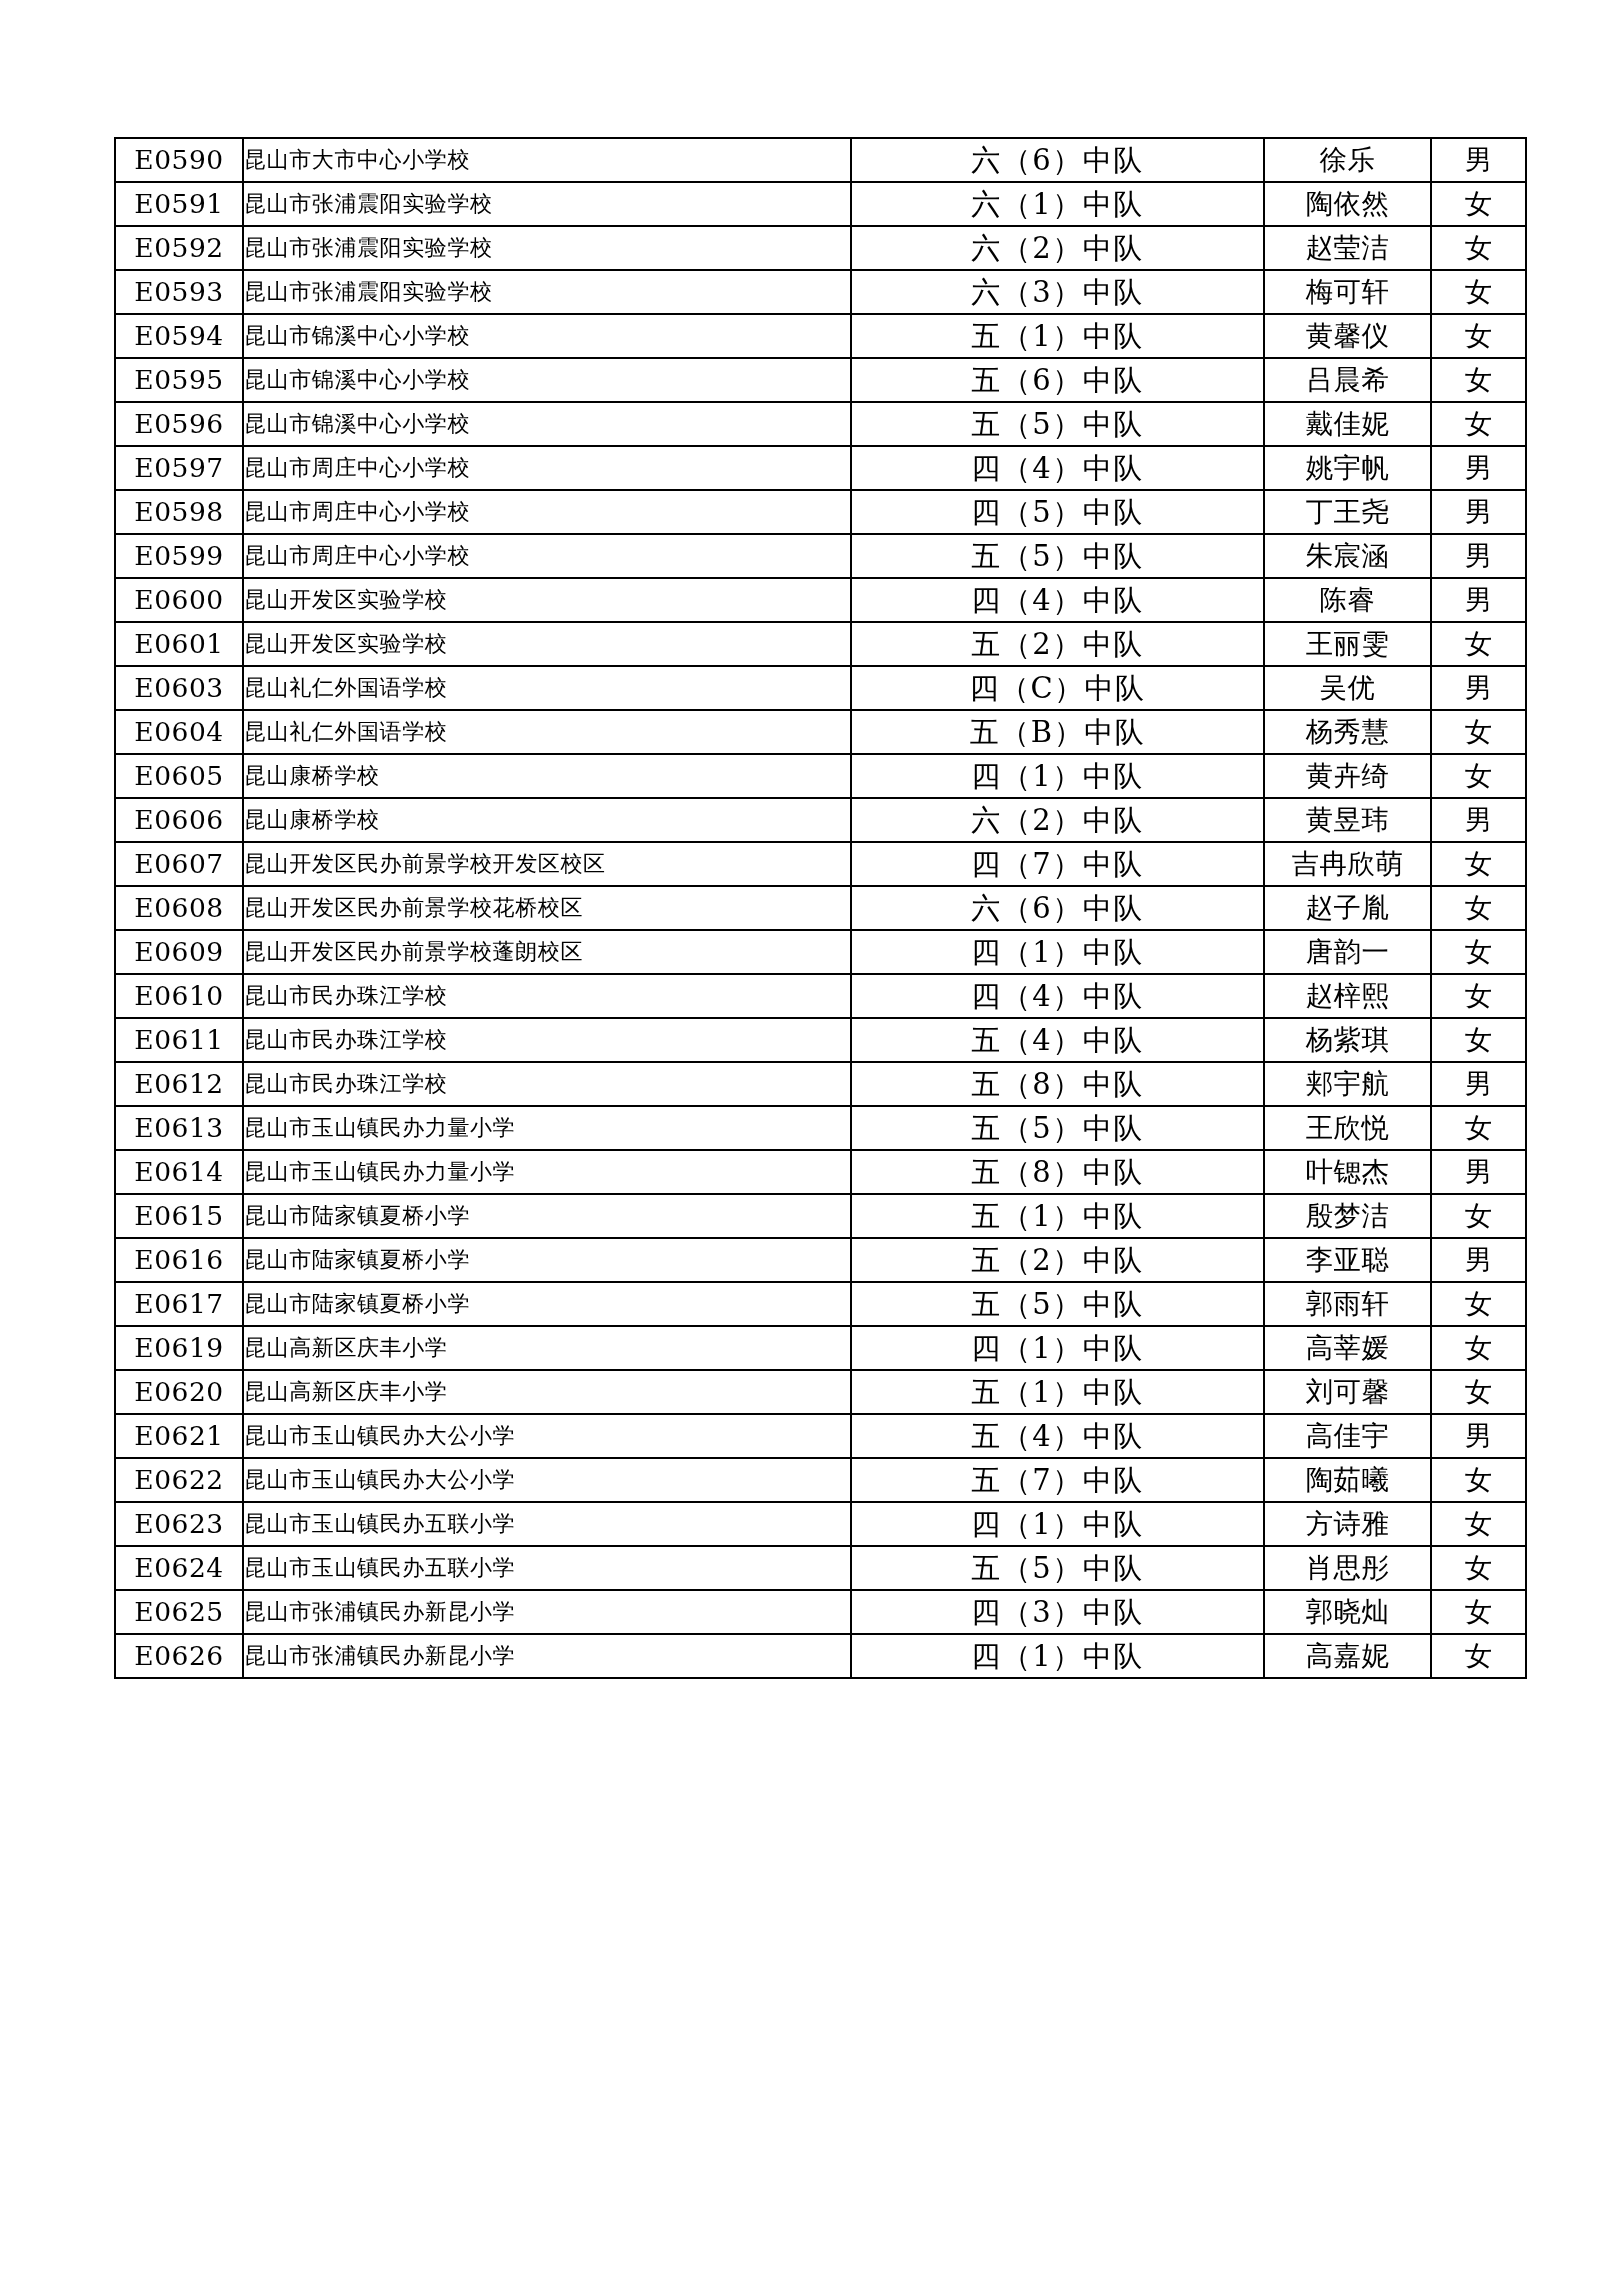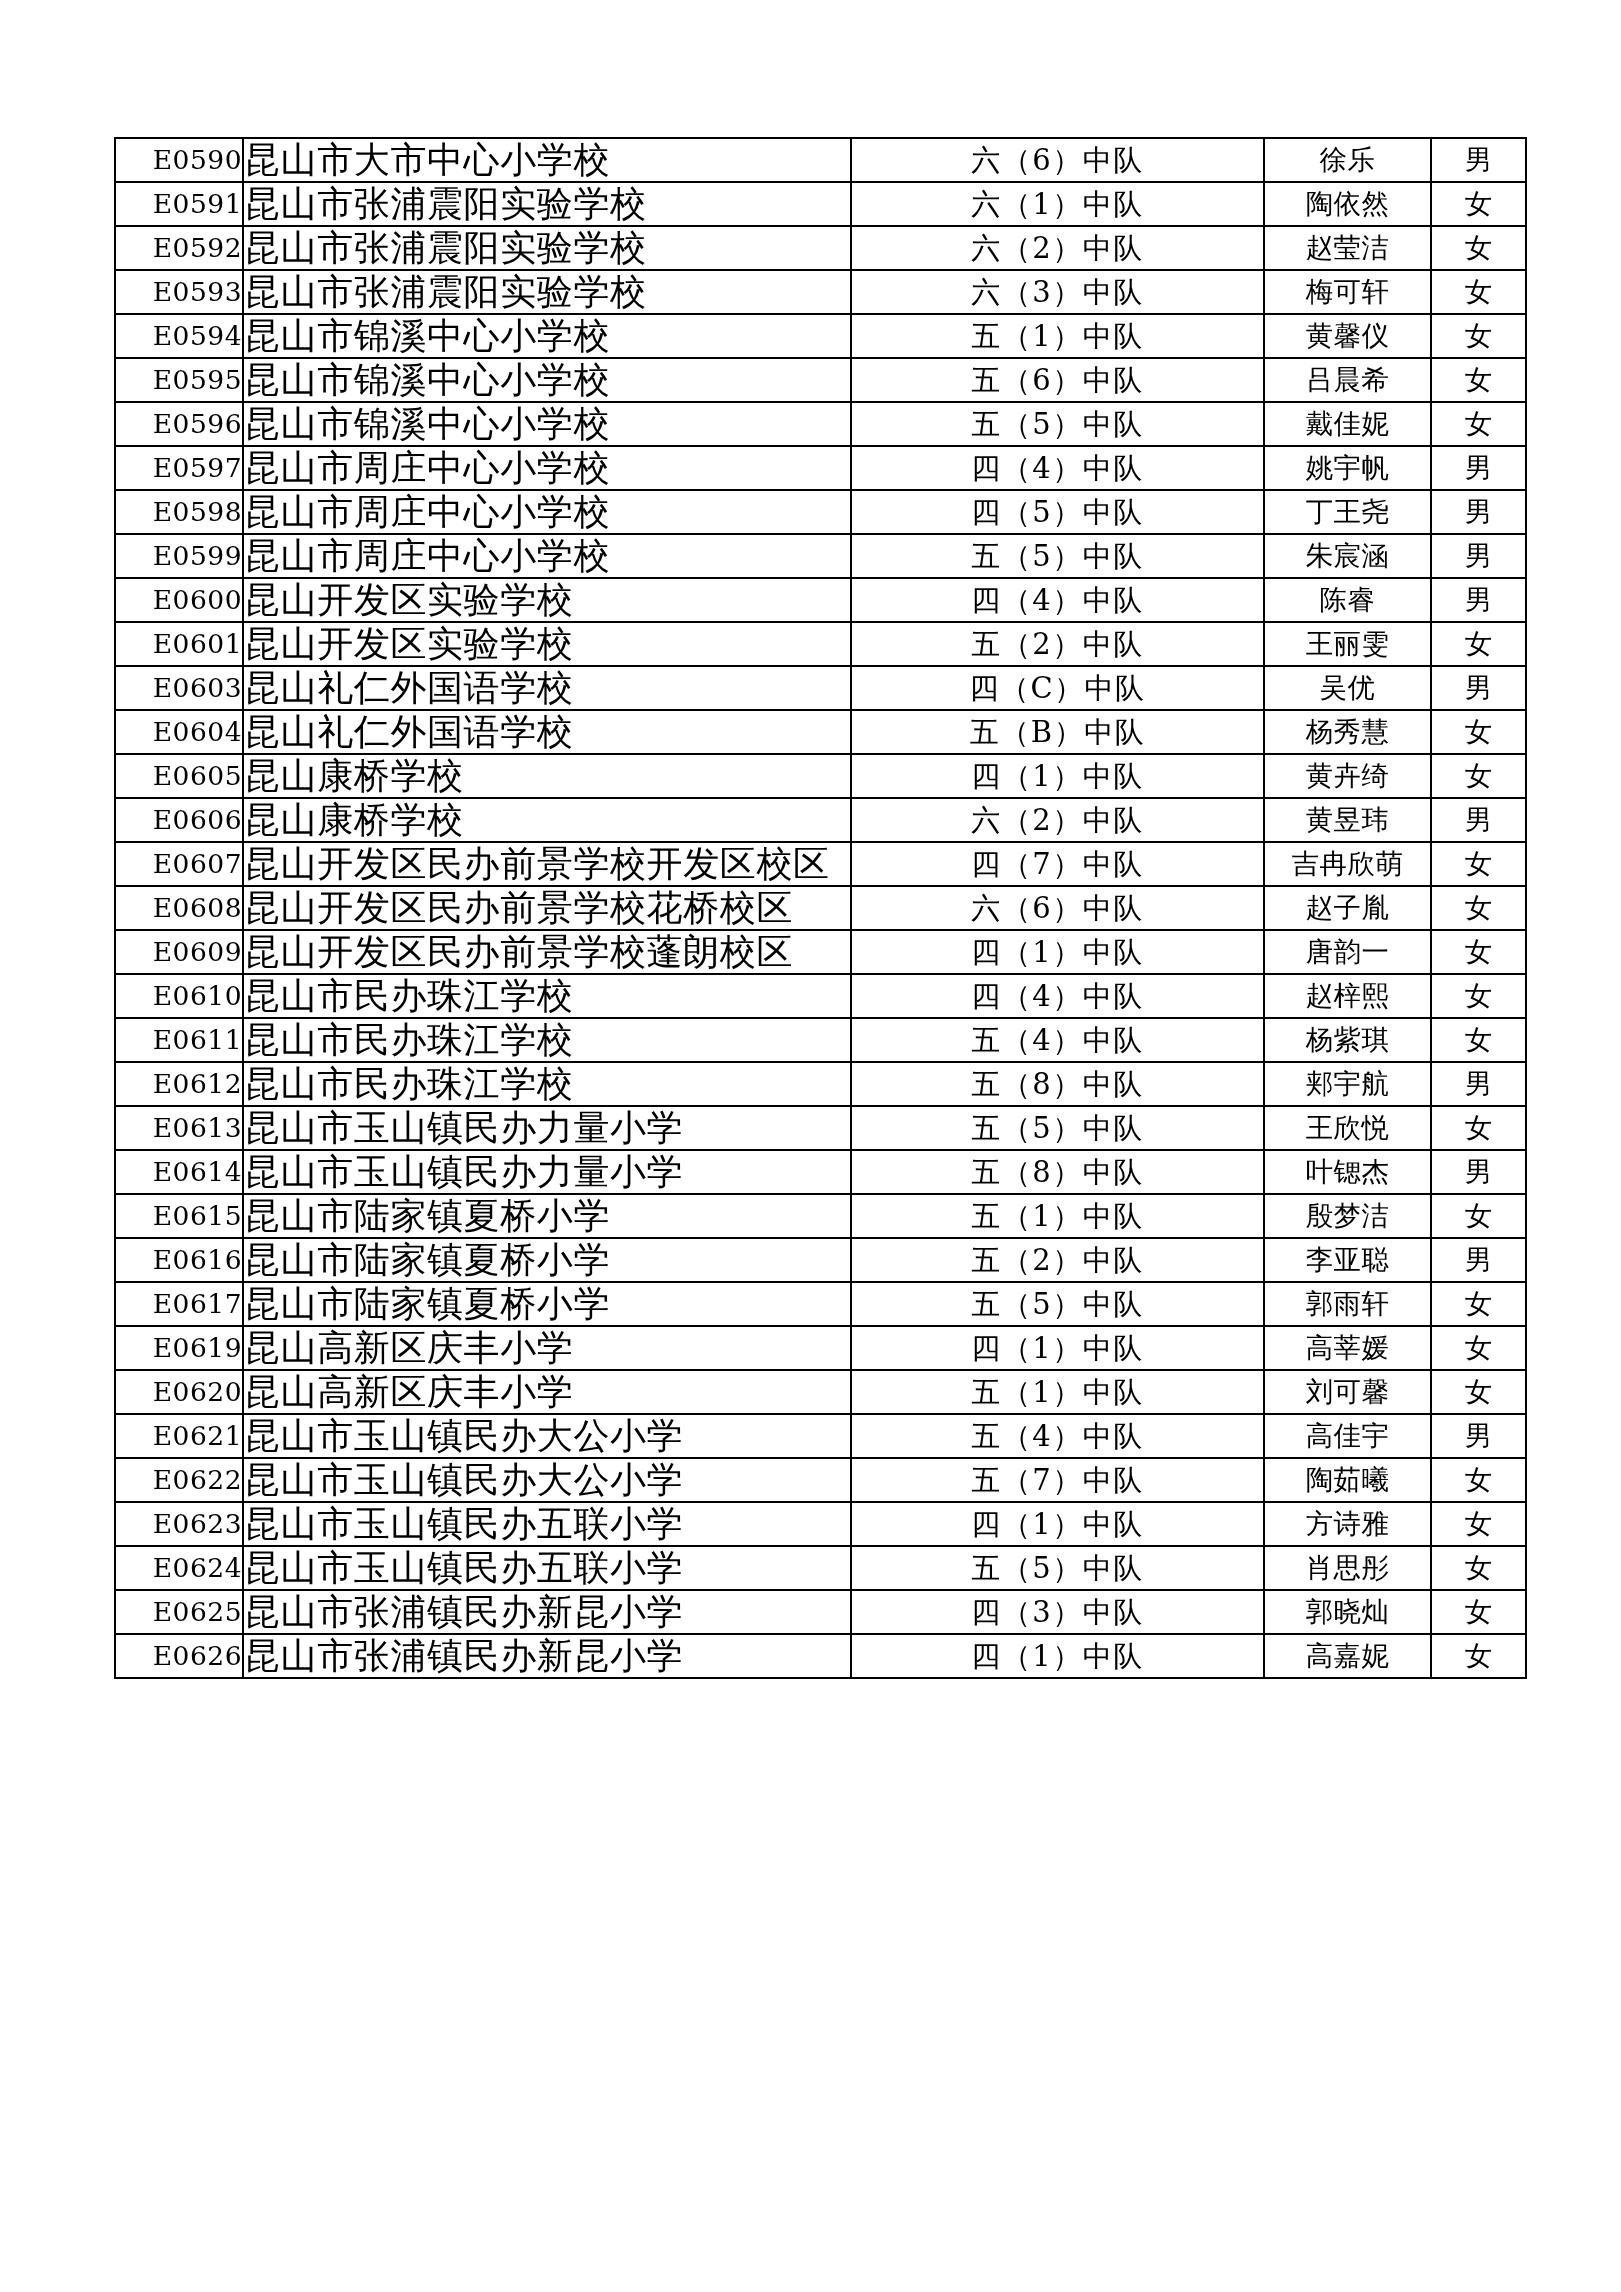--- a/index.html
+++ b/index.html
@@ -36,31 +36,31 @@
     background: #ffffff;
   }
   
   col.c-id     { width: 128px; }
   col.c-school { width: 608px; }
   col.c-class  { width: 413px; }
   col.c-name   { width: 167px; }
   col.c-gender { width: 95px; }
 
   .cell-id {
-    text-align: right;
+    text-align: center;
     font-family: "DejaVu Serif", "Liberation Serif", serif;
     font-size: 26.5px;
     letter-spacing: 0.5px;
     line-height: 1;
     padding: 0 2px;
   }
   .cell-school {
     text-align: left;
     font-family: Liberation Sans, sans-serif;
-    font-size: 36px;
+    font-size: 22px;
     line-height: 1;
     padding-left: 8.8px;
     letter-spacing: 0.6px;
     white-space: nowrap;
     overflow: hidden;
   }
   .cell-class {
     text-align: center;
     font-family: "DejaVu Serif", "Liberation Serif", serif;
     font-size: 29px;

